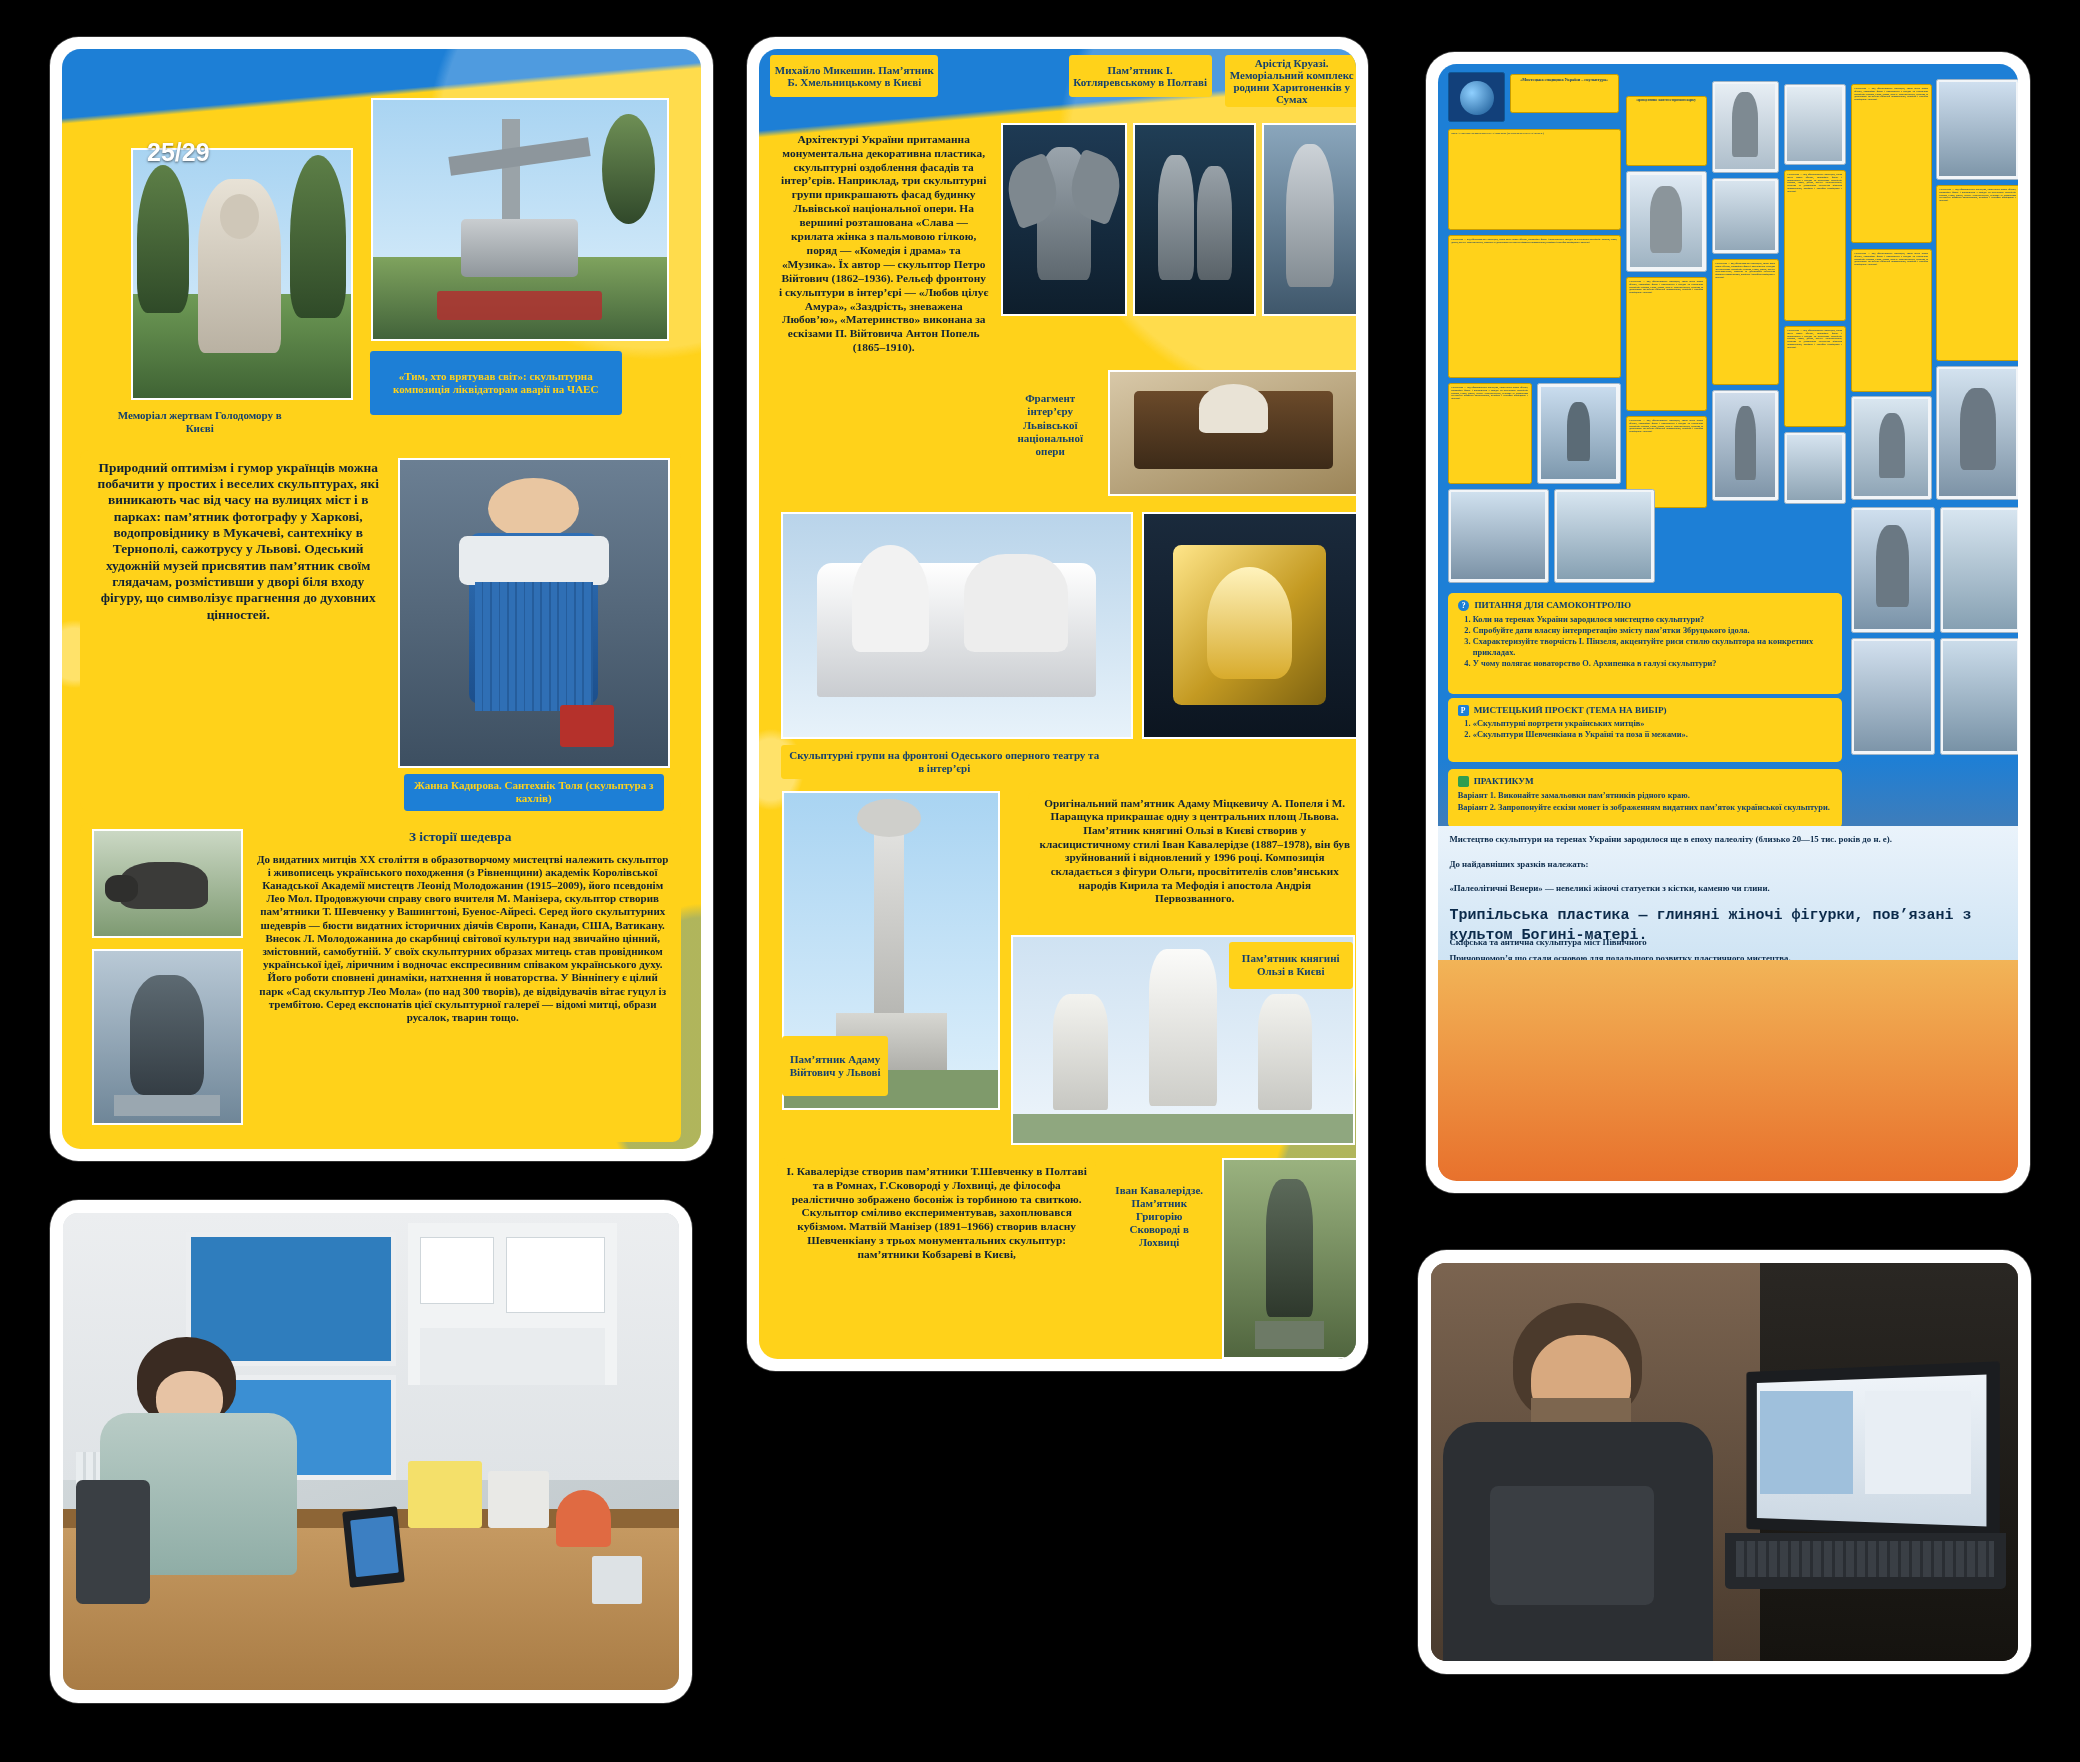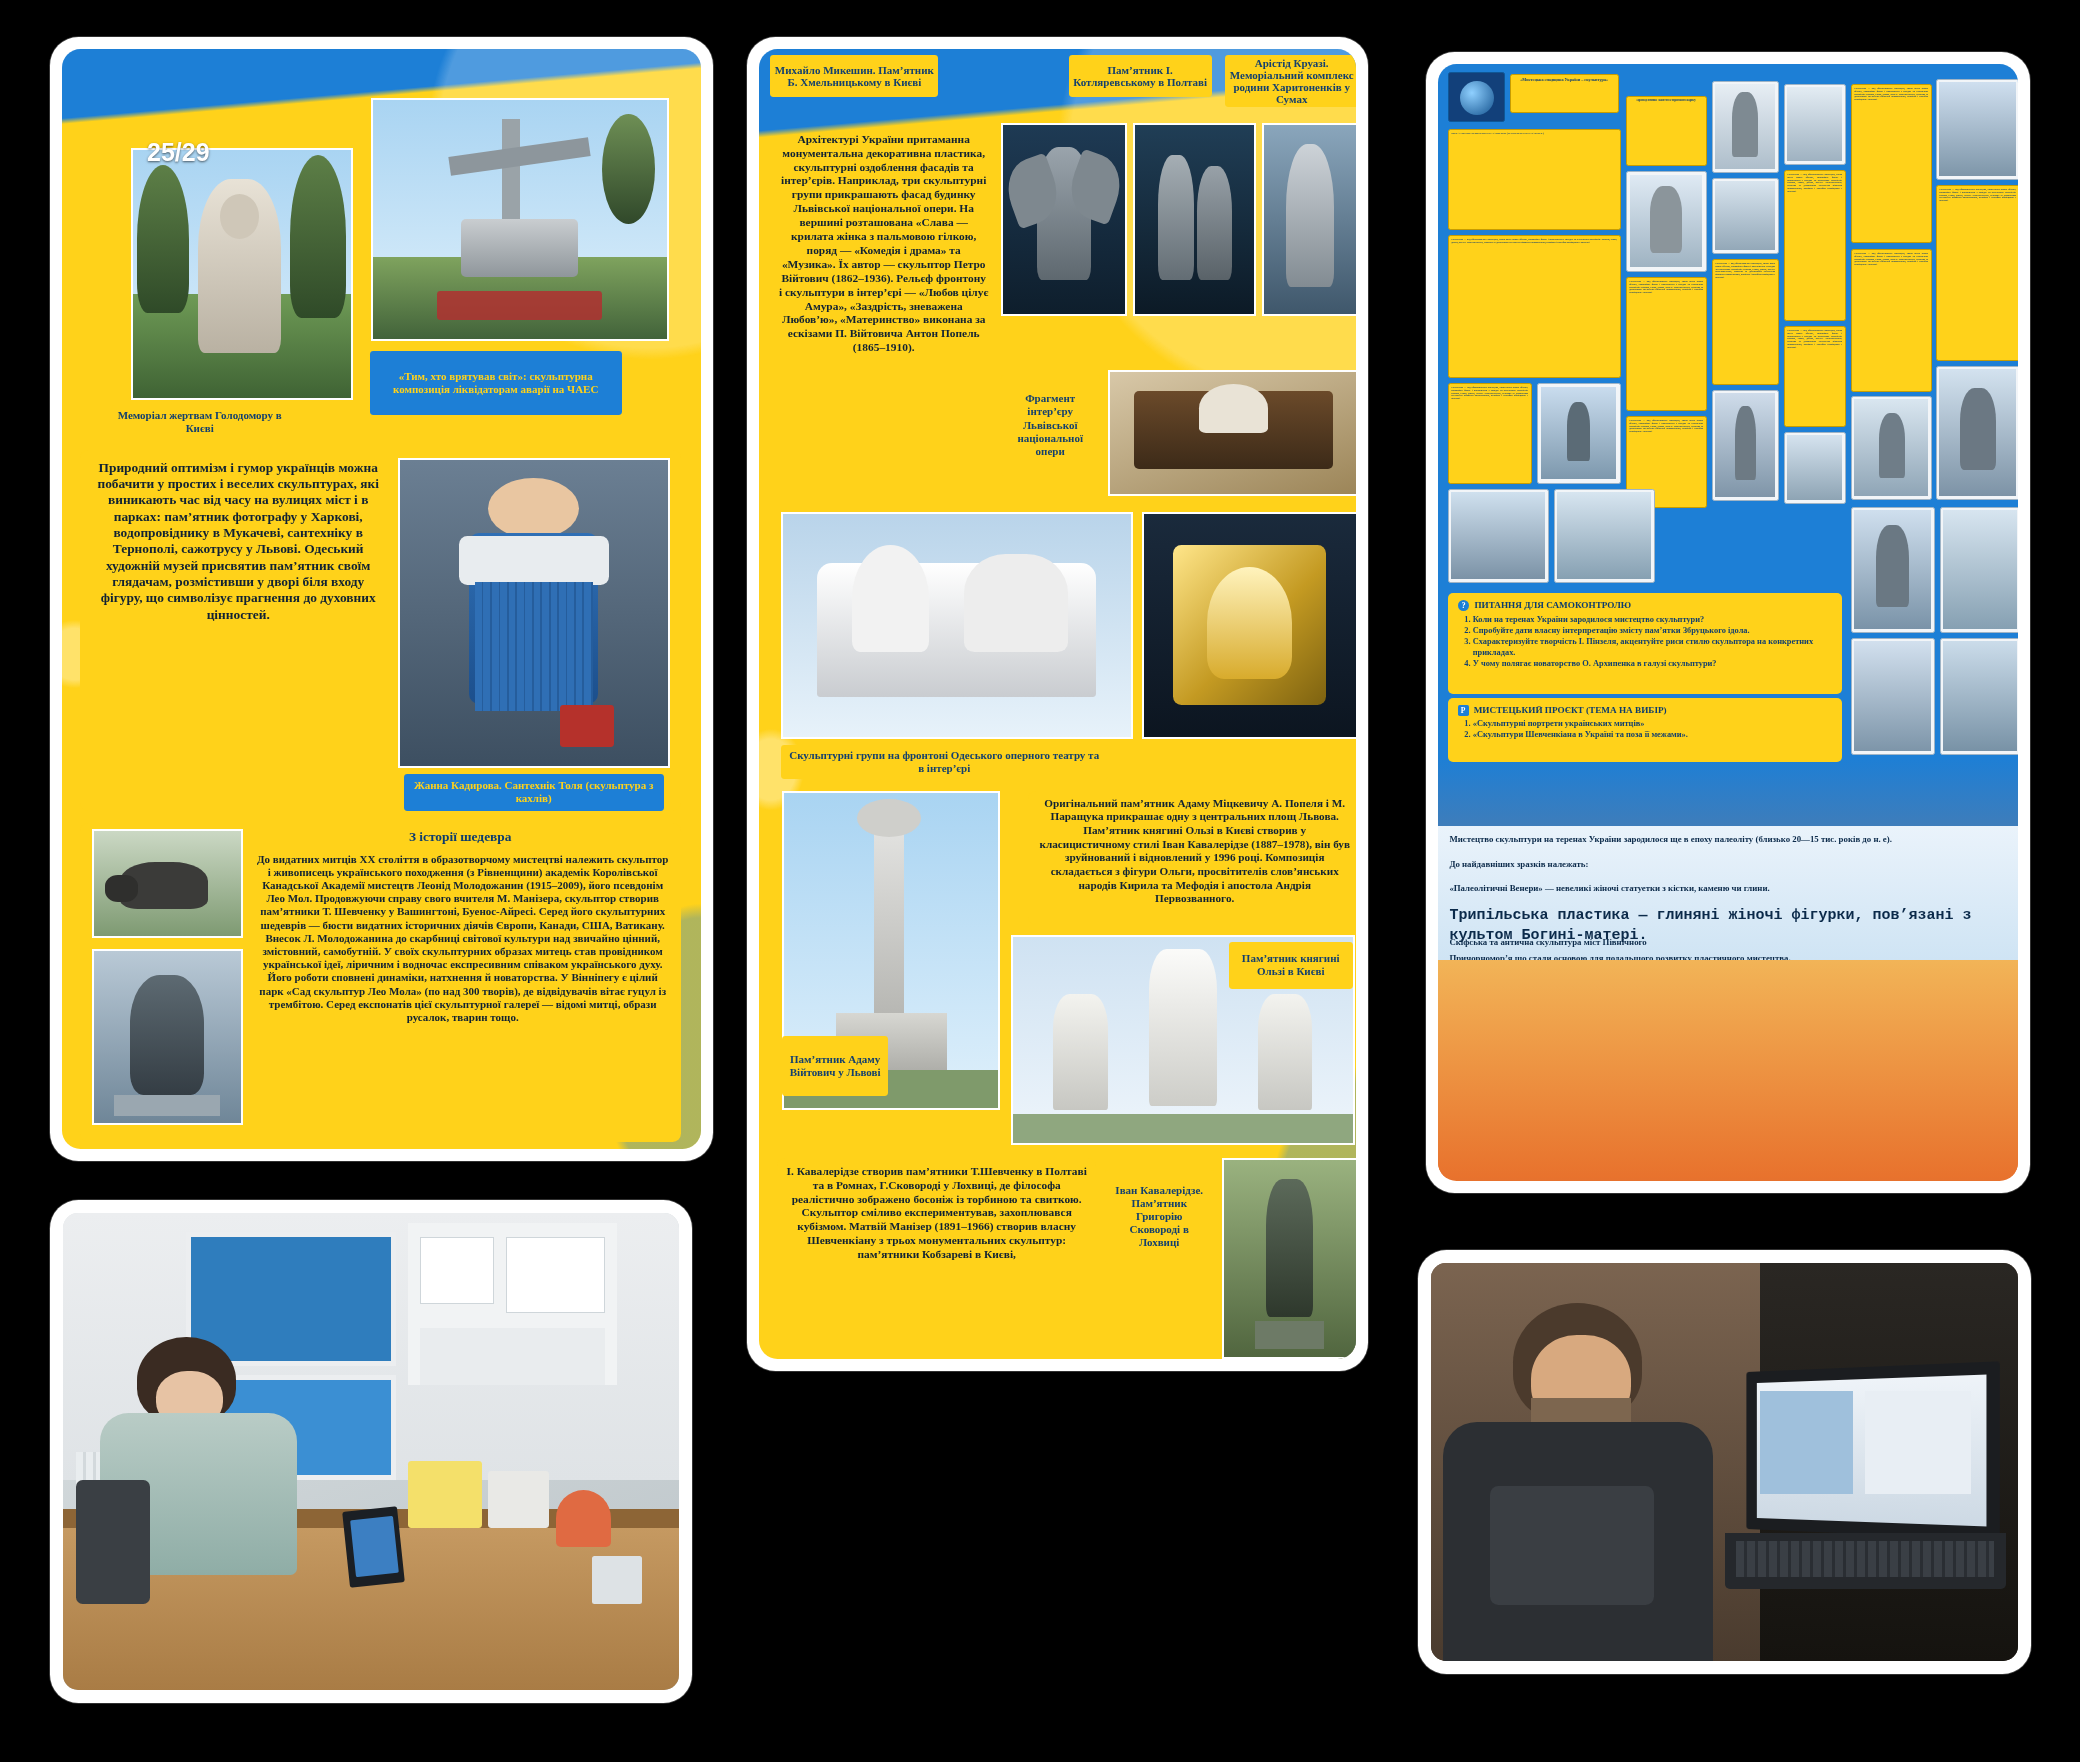--- a/index.html
+++ b/index.html
@@ -387,20 +387,28 @@
         <div style="display:flex;align-items:center;gap:5px;margin-bottom:2.5px;">
           <span style="display:inline-block;width:11px;height:11px;background:#1d7fd6;color:#fff;font-size:7.6px;text-align:center;line-height:11px;border-radius:1.7px;">P</span>
           <b>МИСТЕЦЬКИЙ ПРОЄКТ (ТЕМА НА ВИБІР)</b>
         </div>
         <ol style="margin:0;padding-left:15px;font-size:8.4px;line-height:1.3;">
           <li>«Скульптурні портрети українських митців»</li>
           <li>«Скульптури Шевченкіана в Україні та поза її межами».</li>
         </ol>
       </div>
 
+      <div class="qa" style="left:10px; top:705px; width:394px; height:59px;">
+        <div style="display:flex;align-items:center;gap:5px;margin-bottom:2.5px;">
+          <span style="display:inline-block;width:11px;height:11px;background:#2f9e4f;border-radius:1.7px;"></span>
+          <b>ПРАКТИКУМ</b>
+        </div>
+        <div style="font-size:8.4px;">Варіант 1. Виконайте замальовки пам’ятників рідного краю.</div>
+        <div style="font-size:8.4px;">Варіант 2. Запропонуйте ескізи монет із зображенням видатних пам’яток української скульптури.</div>
+      </div>
 
       <div class="mini white" style="left:413px; top:443px; width:84px; height:126px;">
         <div style="position:absolute;inset:2.5px;background:linear-gradient(#cfdfee,#7a93a8);"></div>
         <div style="position:absolute;left:30%;top:14%;width:40%;height:66%;background:#6a7883;border-radius:40% 40% 8% 8%;"></div>
       </div>
       <div class="mini white" style="left:502px; top:443px; width:81px; height:126px;">
         <div style="position:absolute;inset:2.5px;background:linear-gradient(#d7e5f0,#86a0b2);"></div>
       </div>
       <div class="mini white" style="left:413px; top:574px; width:84px; height:117px;">
         <div style="position:absolute;inset:2.5px;background:linear-gradient(#d2e0ee,#7d95a9);"></div>

